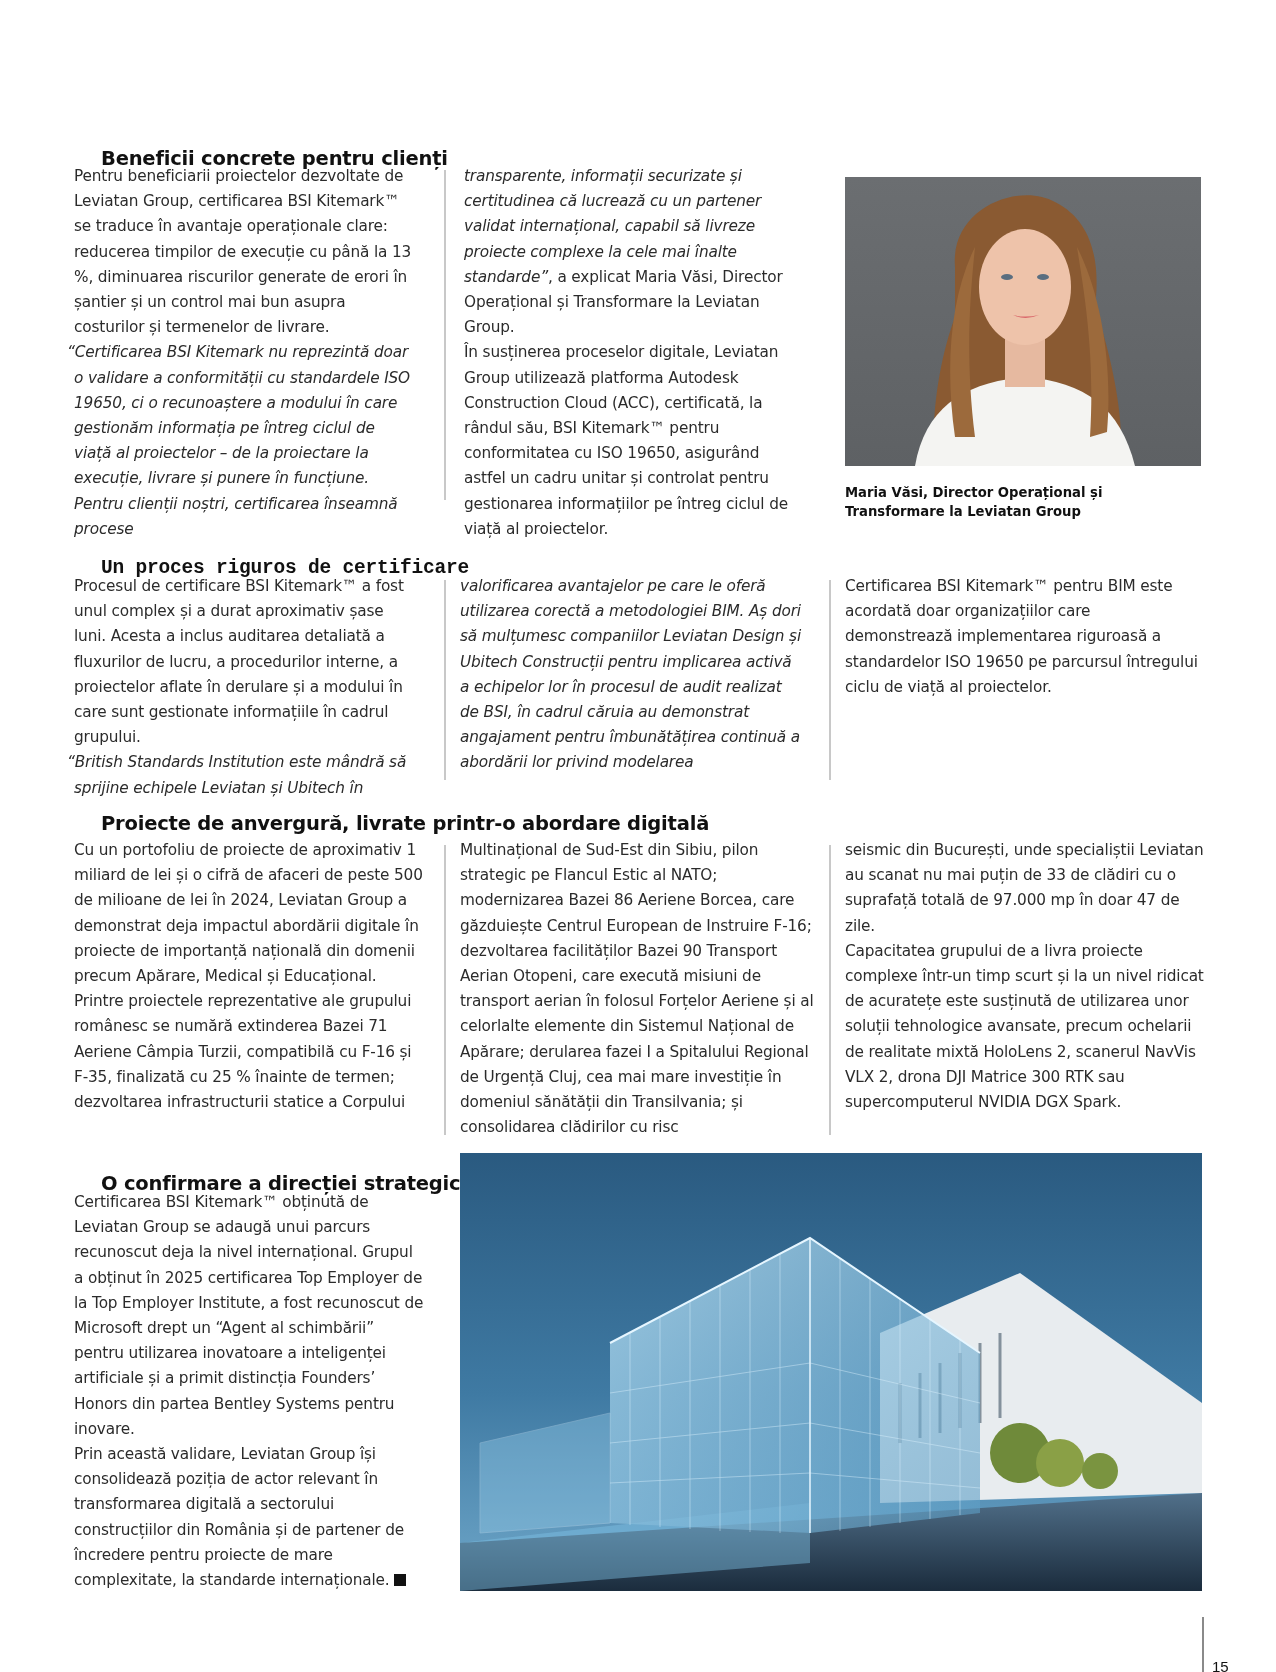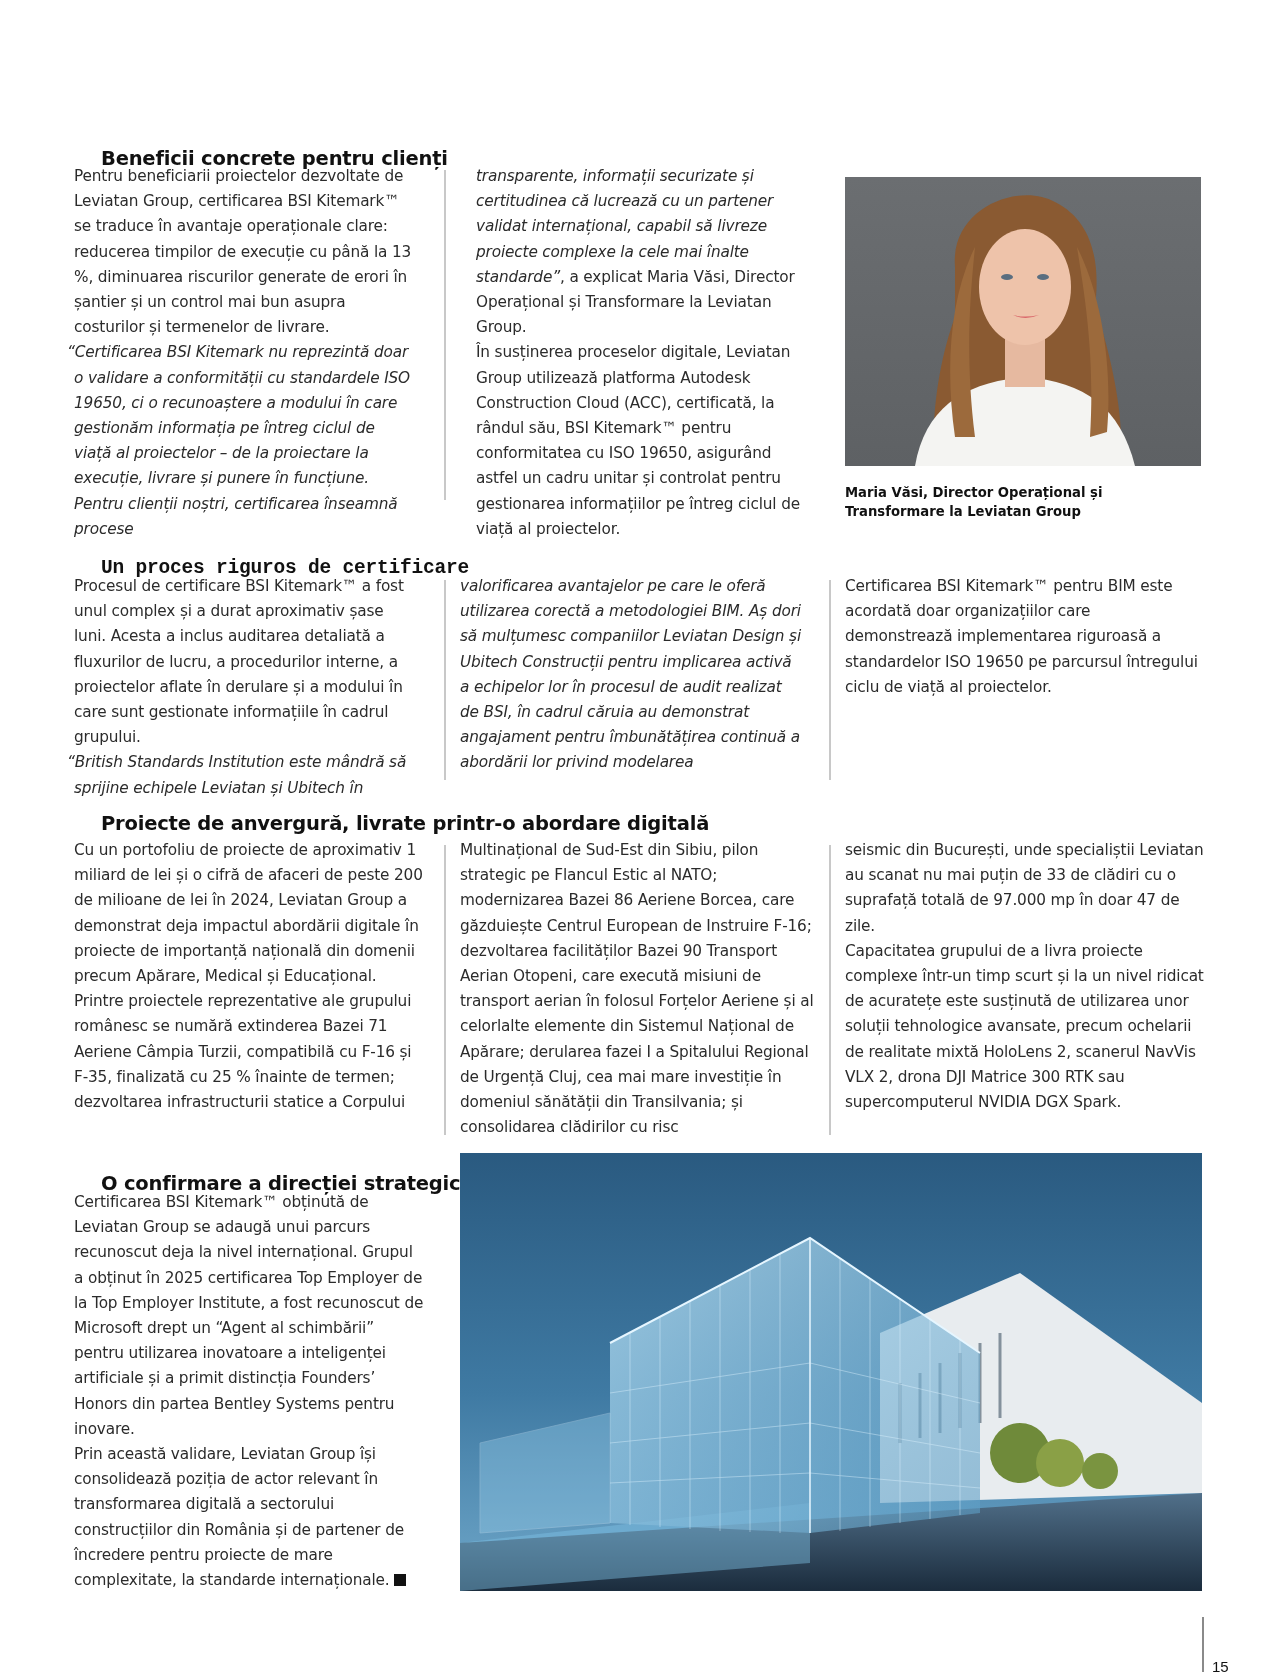--- a/index.html
+++ b/index.html
@@ -20,21 +20,21 @@
 </head>
 <body>
 
 <h2 class="h2" style="top:130px;">Beneficii concrete pentru clienți</h2>
 
 <div class="col" style="left:74px; top:164px; width:340px;">
   <p>Pentru beneficiarii proiectelor dezvoltate de Leviatan Group, certificarea BSI Kitemark™ se traduce în avantaje operaționale clare: reducerea timpilor de execuție cu până la 13 %, diminuarea riscurilor generate de erori în șantier și un control mai bun asupra costurilor și termenelor de livrare.</p>
   <p class="it" style="text-indent:-7px;">“Certificarea BSI Kitemark nu reprezintă doar o validare a conformității cu standardele ISO 19650, ci o recunoaștere a modului în care gestionăm informația pe întreg ciclul de viață al proiectelor – de la proiectare la execuție, livrare și punere în funcțiune. Pentru clienții noștri, certificarea înseamnă procese</p>
 </div>
 <div class="rule" style="left:444px; top:170px; height:330px;"></div>
-<div class="col" style="left:476px; top:164px; width:335px;">
+<div class="col" style="left:464px; top:164px; width:335px;">
   <p><span class="it">transparente, informații securizate și certitudinea că lucrează cu un partener validat internațional, capabil să livreze proiecte complexe la cele mai înalte standarde”</span><span>, a explicat Maria Văsi, Director Operațional și Transformare la Leviatan Group.</span></p>
   <p>În susținerea proceselor digitale, Leviatan Group utilizează platforma Autodesk Construction Cloud (ACC), certificată, la rândul său, BSI Kitemark™ pentru conformitatea cu ISO 19650, asigurând astfel un cadru unitar și controlat pentru gestionarea informațiilor pe întreg ciclul de viață al proiectelor.</p>
 </div>
 
 <div class="photo" style="left:845px; top:177px; width:356px; height:289px; background:linear-gradient(180deg,#6b6e71 0%,#5e6164 100%);">
   <svg width="356" height="289" viewBox="0 0 356 289">
 
     <path d="M110 90 C 105 30, 175 5, 210 25 C 250 45, 255 90, 250 130 C 270 190, 280 250, 275 289 L 90 289 C 85 240, 95 180, 110 140 Z" fill="#8a5a32"></path>
 
     <path d="M70 289 C 80 230, 120 205, 180 200 C 240 205, 275 230, 290 289 Z" fill="#f4f4f2"></path>
@@ -65,21 +65,21 @@
   <p>valorificarea avantajelor pe care le oferă utilizarea corectă a metodologiei BIM. Aș dori să mulțumesc companiilor Leviatan Design și Ubitech Construcții pentru implicarea activă a echipelor lor în procesul de audit realizat de BSI, în cadrul căruia au demonstrat angajament pentru îmbunătățirea continuă a abordării lor privind modelarea</p>
 </div>
 <div class="rule" style="left:829px; top:580px; height:200px;"></div>
 <div class="col" style="left:845px; top:574px; width:355px;">
   <p>Certificarea BSI Kitemark™ pentru BIM este acordată doar organizațiilor care demonstrează implementarea riguroasă a standardelor ISO 19650 pe parcursul întregului ciclu de viață al proiectelor.</p>
 </div>
 
 <h2 class="h2" style="top:795px;">Proiecte de anvergură, livrate printr-o abordare digitală</h2>
 
 <div class="col" style="left:74px; top:838px; width:350px;">
-  <p>Cu un portofoliu de proiecte de aproximativ 1 miliard de lei și o cifră de afaceri de peste 200 de milioane de lei în 2024, Leviatan Group a demonstrat deja impactul abordării digitale în proiecte de importanță națională din domenii precum Apărare, Medical și Educațional.</p>
+  <p>Cu un portofoliu de proiecte de aproximativ 1 miliard de lei și o cifră de afaceri de peste 500 de milioane de lei în 2024, Leviatan Group a demonstrat deja impactul abordării digitale în proiecte de importanță națională din domenii precum Apărare, Medical și Educațional.</p>
   <p>Printre proiectele reprezentative ale grupului românesc se numără extinderea Bazei 71 Aeriene Câmpia Turzii, compatibilă cu F-16 și F-35, finalizată cu 25 % înainte de termen; dezvoltarea infrastructurii statice a Corpului</p>
 </div>
 <div class="rule" style="left:444px; top:845px; height:290px;"></div>
 <div class="col" style="left:460px; top:838px; width:355px;">
   <p>Multinațional de Sud-Est din Sibiu, pilon strategic pe Flancul Estic al NATO; modernizarea Bazei 86 Aeriene Borcea, care găzduiește Centrul European de Instruire F-16; dezvoltarea facilităților Bazei 90 Transport Aerian Otopeni, care execută misiuni de transport aerian în folosul Forțelor Aeriene și al celorlalte elemente din Sistemul Național de Apărare; derularea fazei I a Spitalului Regional de Urgență Cluj, cea mai mare investiție în domeniul sănătății din Transilvania; și consolidarea clădirilor cu risc</p>
 </div>
 <div class="rule" style="left:829px; top:845px; height:290px;"></div>
 <div class="col" style="left:845px; top:838px; width:360px;">
   <p>seismic din București, unde specialiștii Leviatan au scanat nu mai puțin de 33 de clădiri cu o suprafață totală de 97.000 mp în doar 47 de zile.</p>
   <p>Capacitatea grupului de a livra proiecte complexe într-un timp scurt și la un nivel ridicat de acuratețe este susținută de utilizarea unor soluții tehnologice avansate, precum ochelarii de realitate mixtă HoloLens 2, scanerul NavVis VLX 2, drona DJI Matrice 300 RTK sau supercomputerul NVIDIA DGX Spark.</p>

